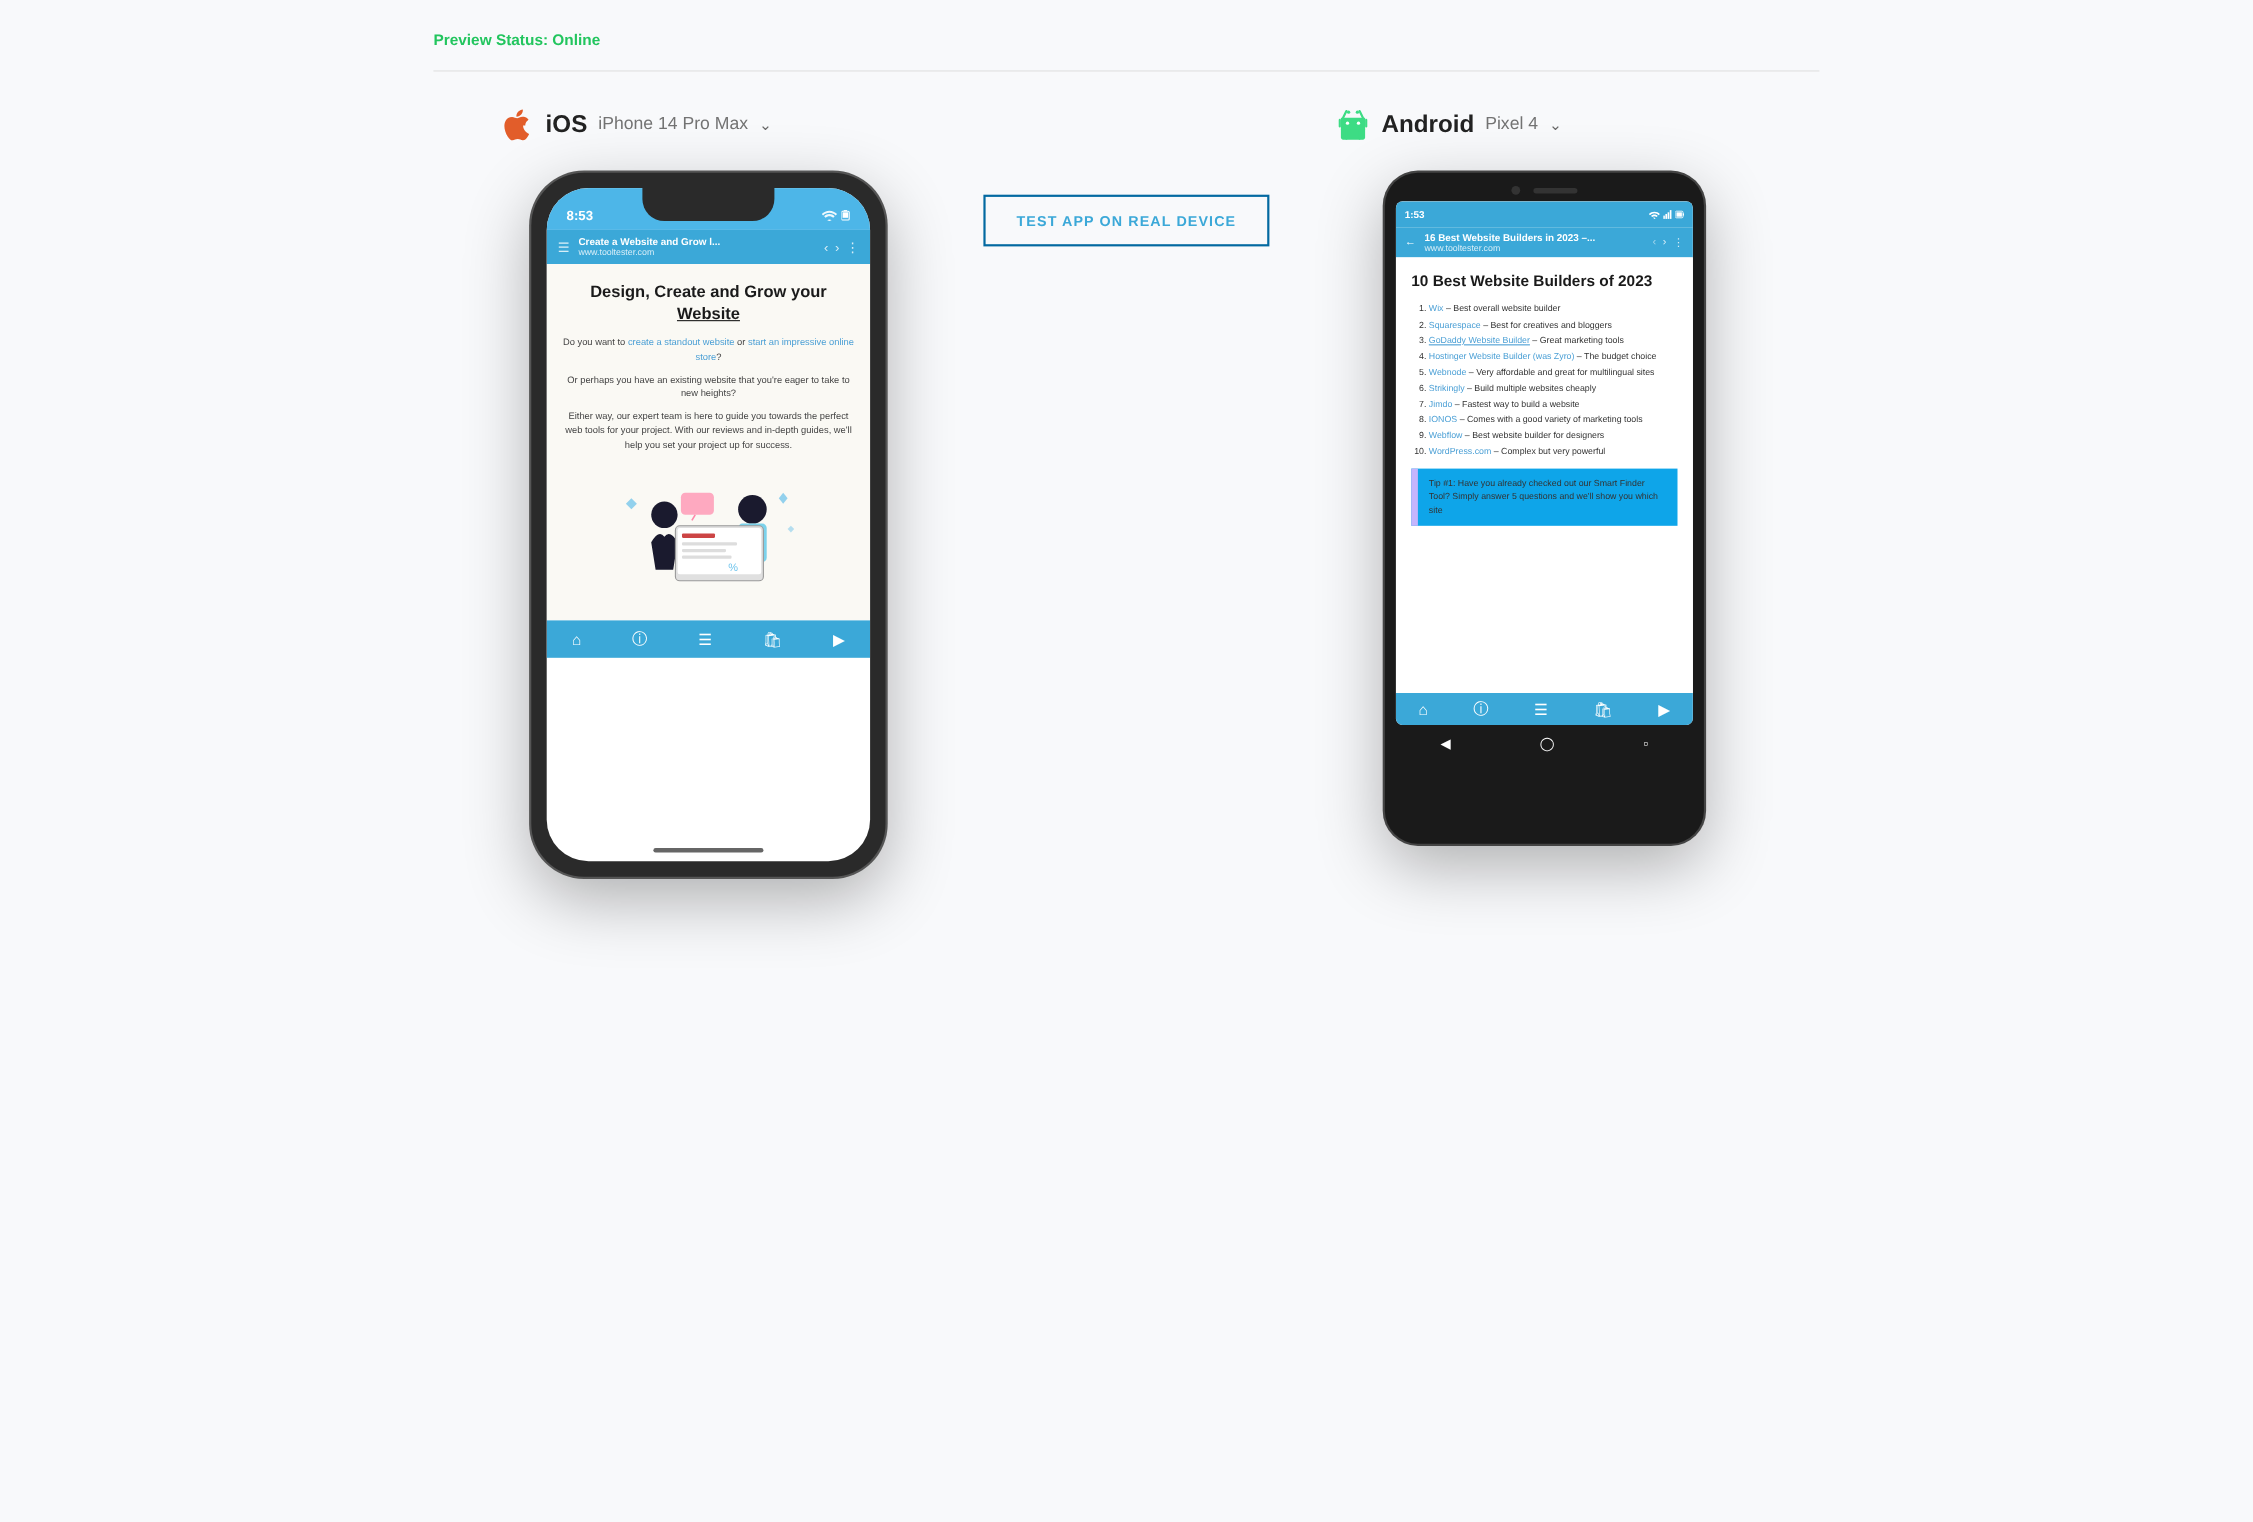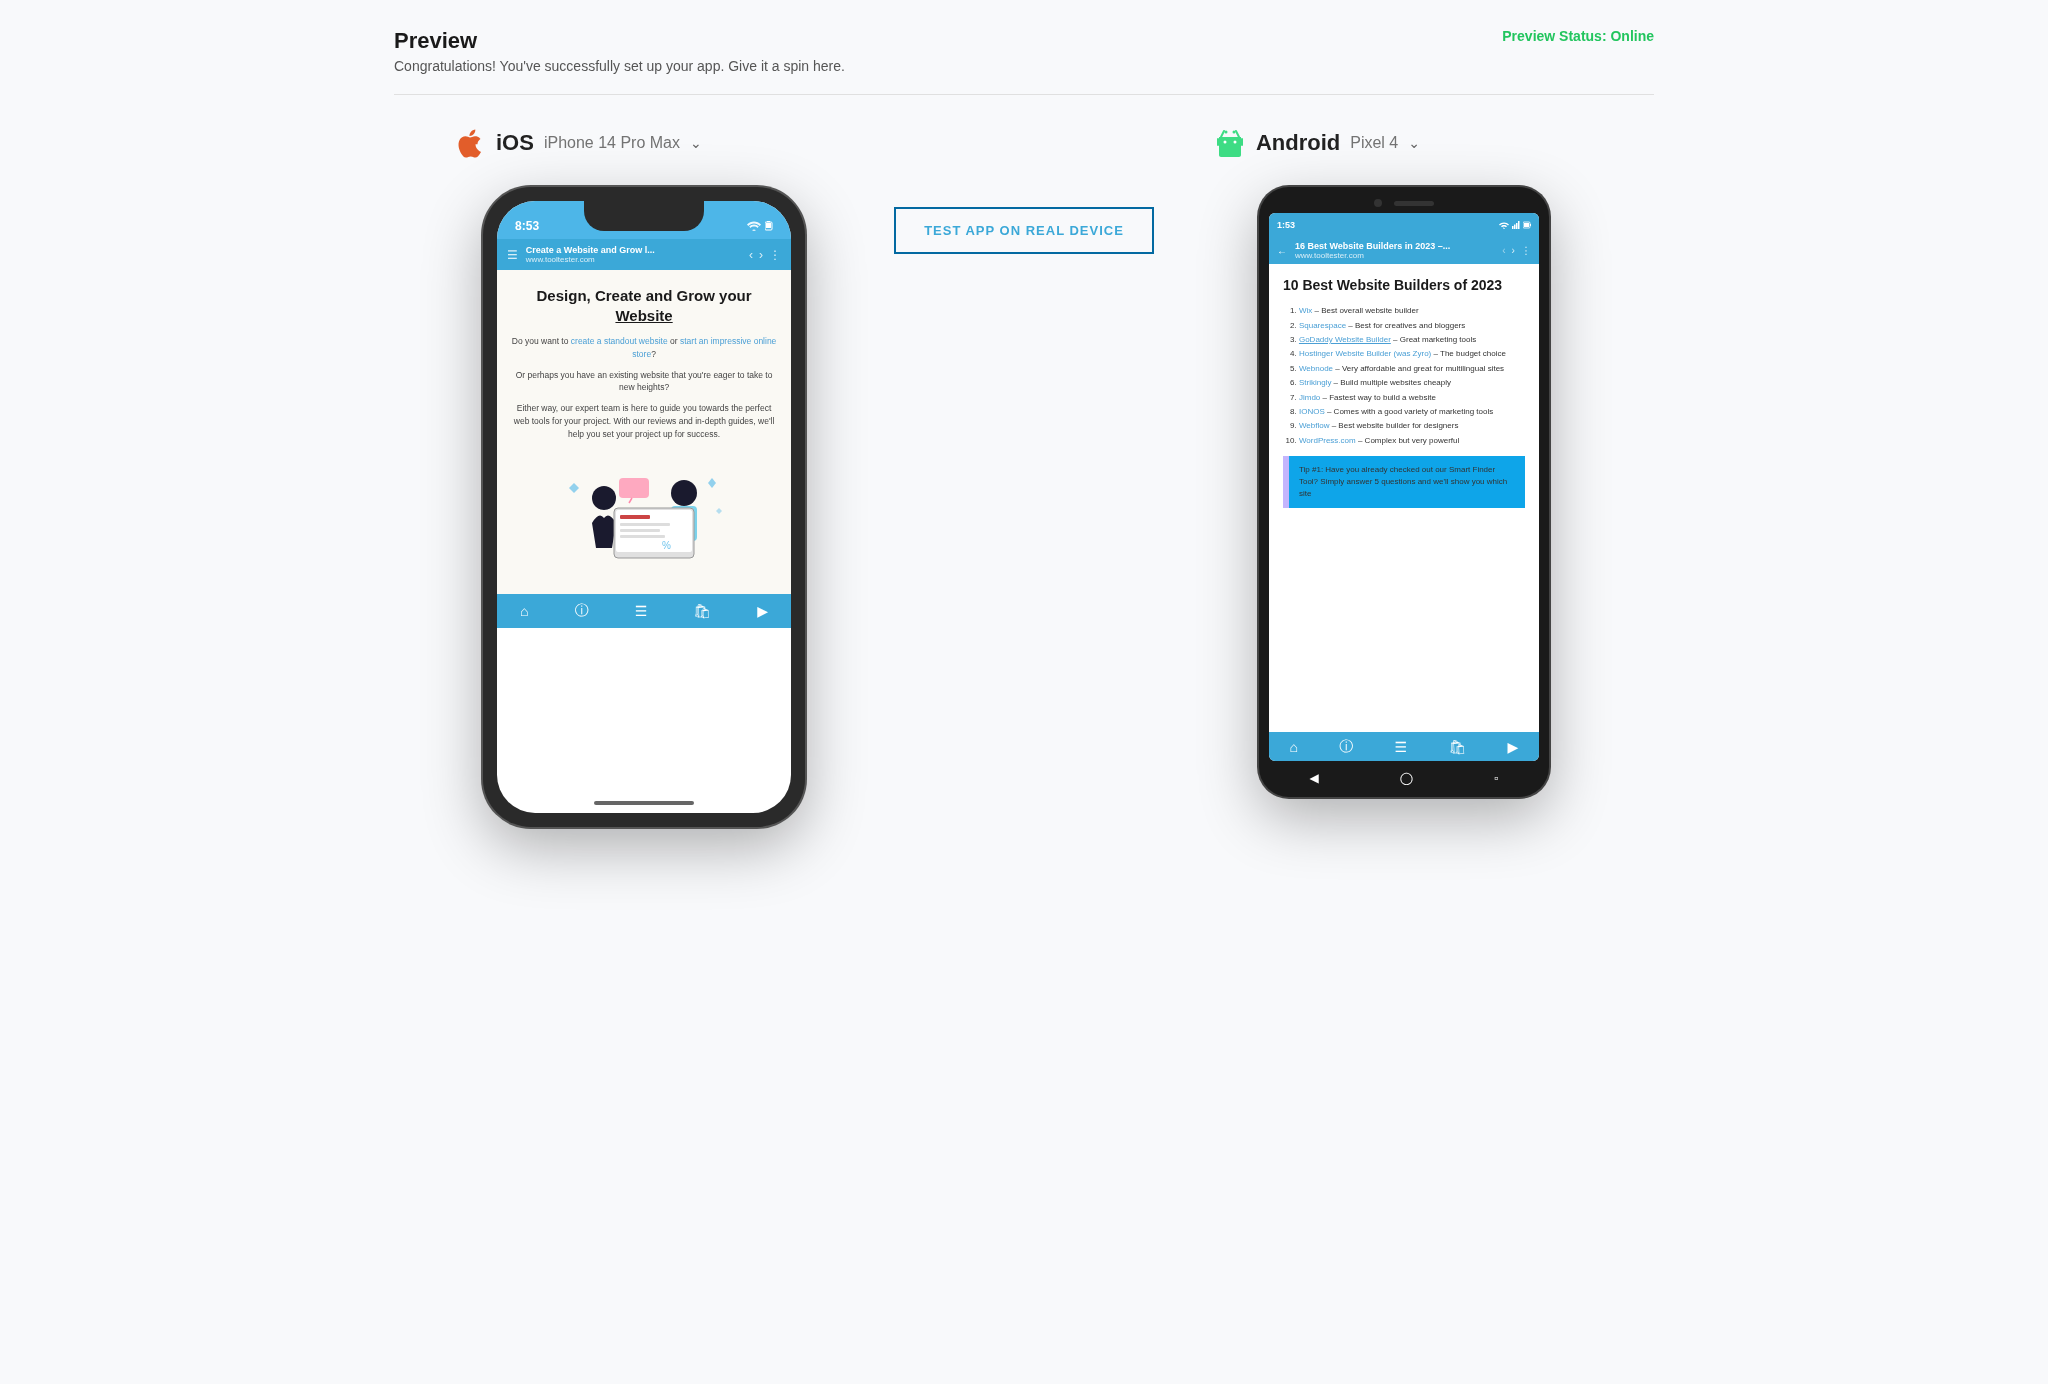--- a/index.html
+++ b/index.html
@@ -241,21 +241,21 @@
       border-radius: 50%;
     }
     .android-speaker {
       width: 40px;
       height: 5px;
       background: #333;
       border-radius: 3px;
     }
     .android-inner {
       width: 100%;
-      height: 548px;
+      height: 476px;
       background: #fff;
       border-radius: 6px;
       overflow: hidden;
     }
     .android-status-bar {
       background: #3ba8d8;
       display: flex;
       justify-content: space-between;
       align-items: center;
       padding: 3px 8px;
@@ -350,24 +350,20 @@
       min-width: 200px;
       padding-top: 80px;
     }
   </style>
 </head>
 <body>
 
 <div class="page-wrapper">
 
   <div class="header">
-    <div class="header-left">
-      <h1>Preview</h1>
-      <p>Congratulations! You've successfully set up your app. Give it a spin here.</p>
-    </div>
     <div class="preview-status">
       <span>Preview Status:</span>
       <span style="color:#22c55e; font-weight:600;">Online</span>
     </div>
   </div>
 
   <div class="devices-row">
 
     <div class="device-col">
       <div class="device-selector">

